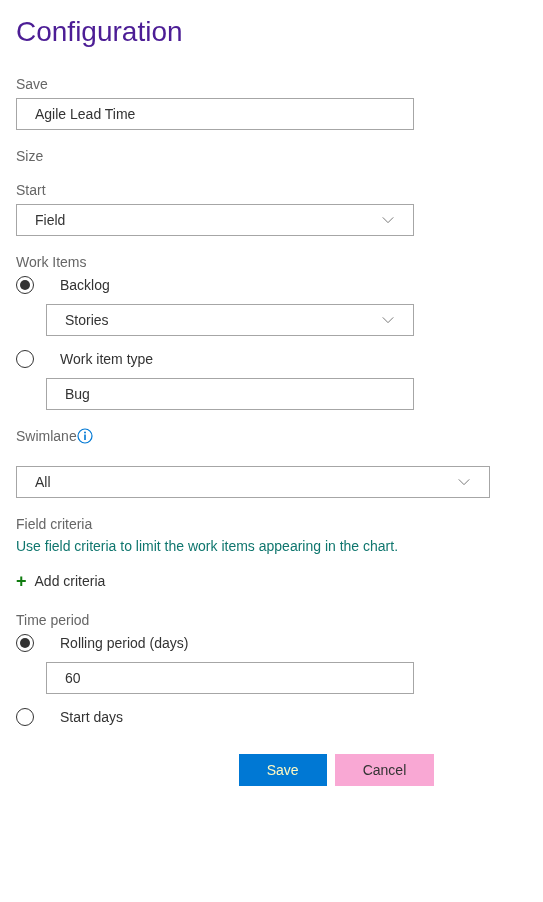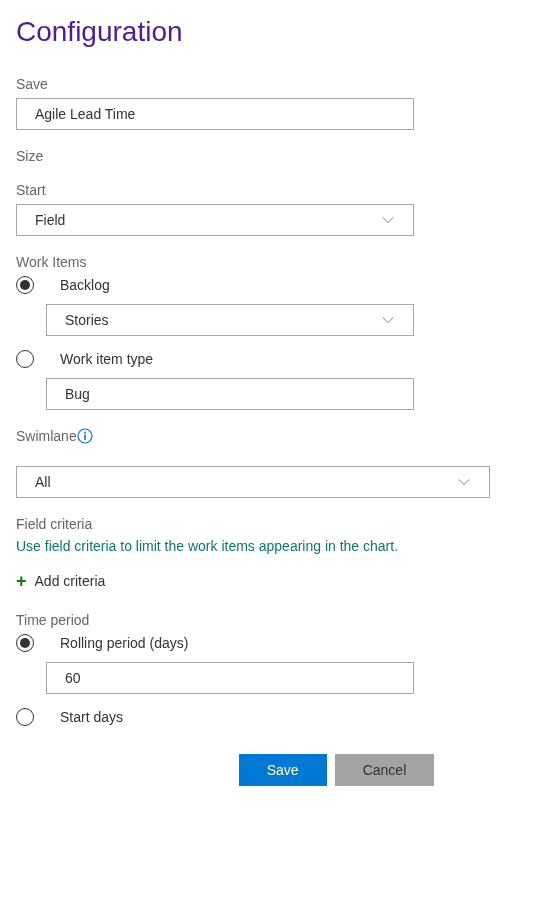--- a/index.html
+++ b/index.html
@@ -136,21 +136,21 @@
       font-family: inherit;
       border: none;
       cursor: pointer;
     }
     .btn-primary {
       background: #0078d4;
       color: #fef9c3;
       text-align: right;
     }
     .btn-secondary {
-      background: #a3a3a3;
+      background: #f9a8d4;
       color: #333;
     }
     input[type="text"] {
       border: none;
       outline: none;
       width: 100%;
       height: 100%;
       font-size: 14px;
       font-family: inherit;
       color: #333;

